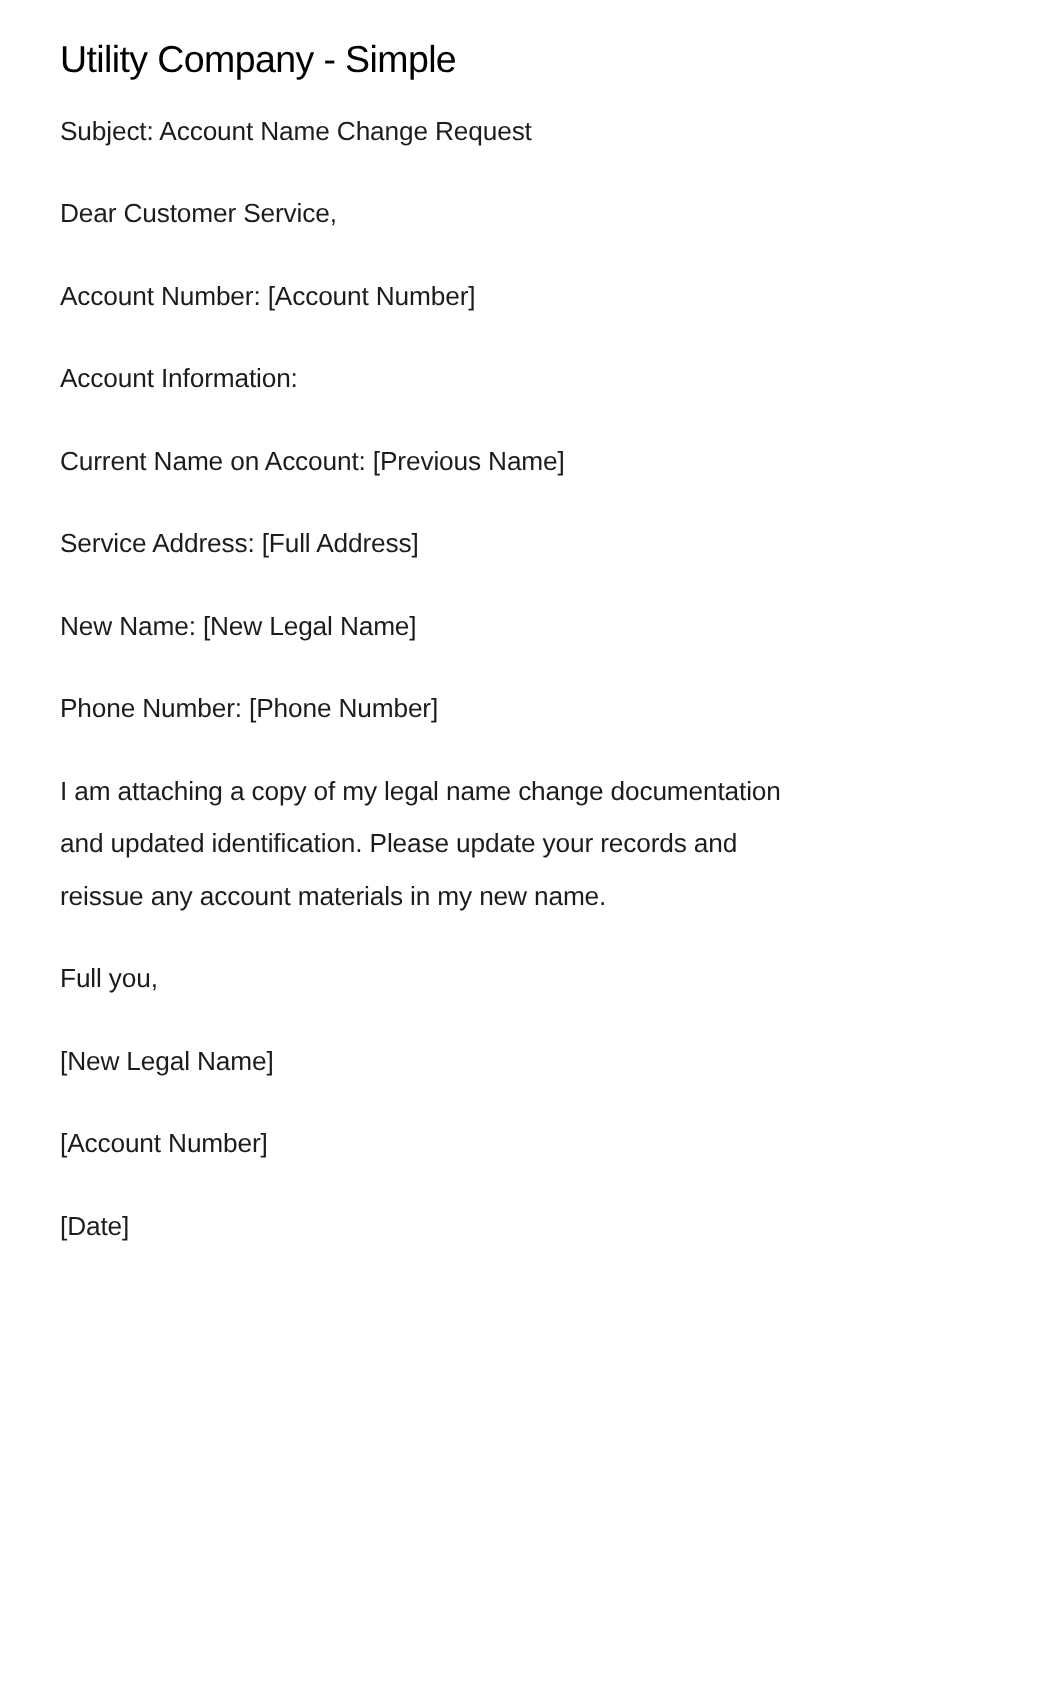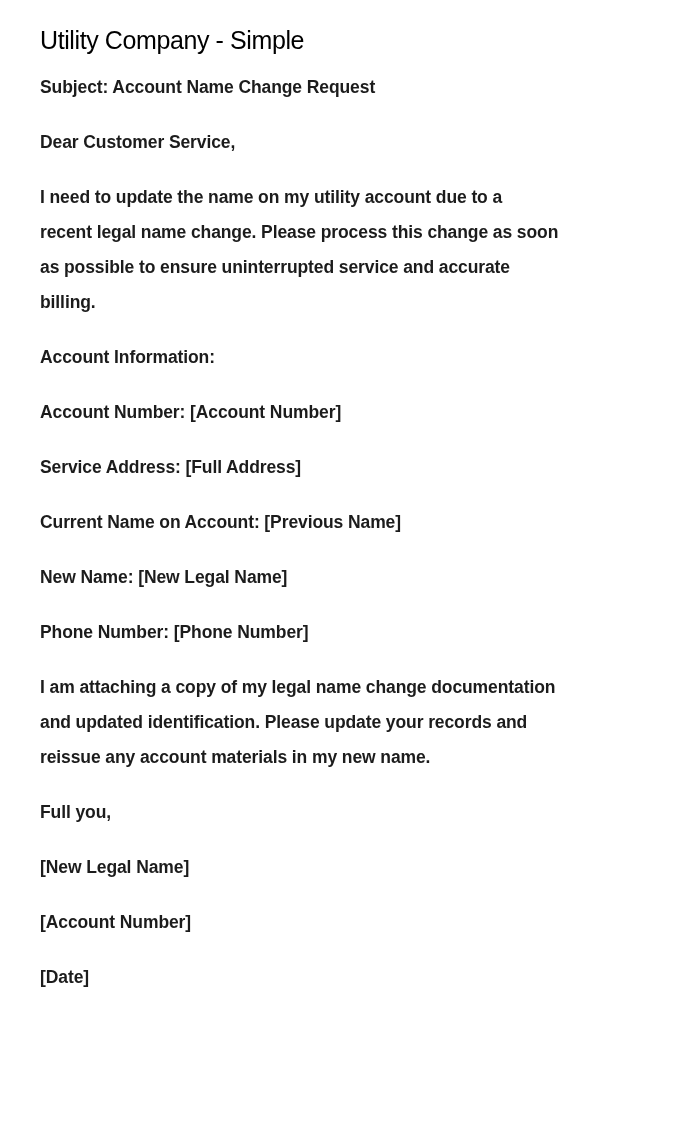--- a/index.html
+++ b/index.html
@@ -25,51 +25,47 @@
     font-size: 25px;
     line-height: 32px;
     font-weight: 400;
     letter-spacing: -0.4px;
     color: #000000;
   }
   .doc p {
     margin: 20px 0;
     font-size: 17.5px;
     line-height: 35px;
-    font-weight: 700;
+    font-weight: 400;
     letter-spacing: -0.1px;
     white-space: pre-line; 
     color: #1c1c1c;
   }
   .doc p:first-of-type {
     margin-top: 0;
   }
 </style>
 </head>
 <body>
 
 <div class="doc">
   <h1 class="doc-title">Utility Company - Simple</h1>
 
   <p>Subject: Account Name Change Request</p>
 
   <p>Dear Customer Service,</p>
 
-  <p>I need to update the name on my utility account due to a
-recent legal name change. Please process this change as soon
-as possible to ensure uninterrupted service and accurate
-billing.</p>
+
+  <p>Account Number: [Account Number]</p>
 
   <p>Account Information:</p>
 
-  <p>Account Number: [Account Number]</p>
+  <p>Current Name on Account: [Previous Name]</p>
 
   <p>Service Address: [Full Address]</p>
-
-  <p>Current Name on Account: [Previous Name]</p>
 
   <p>New Name: [New Legal Name]</p>
 
   <p>Phone Number: [Phone Number]</p>
 
   <p>I am attaching a copy of my legal name change documentation
 and updated identification. Please update your records and
 reissue any account materials in my new name.</p>
 
 

